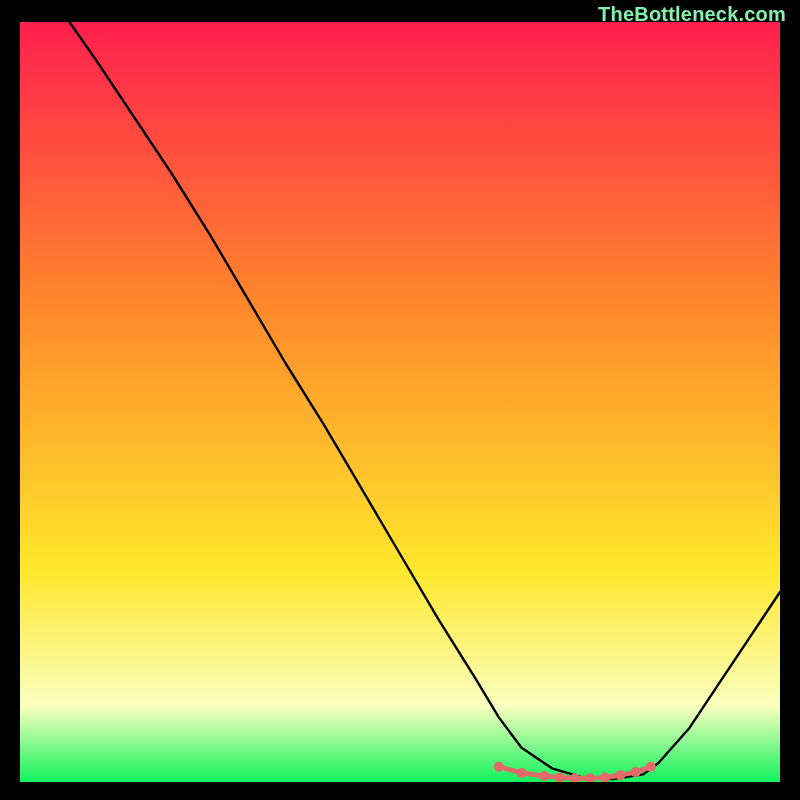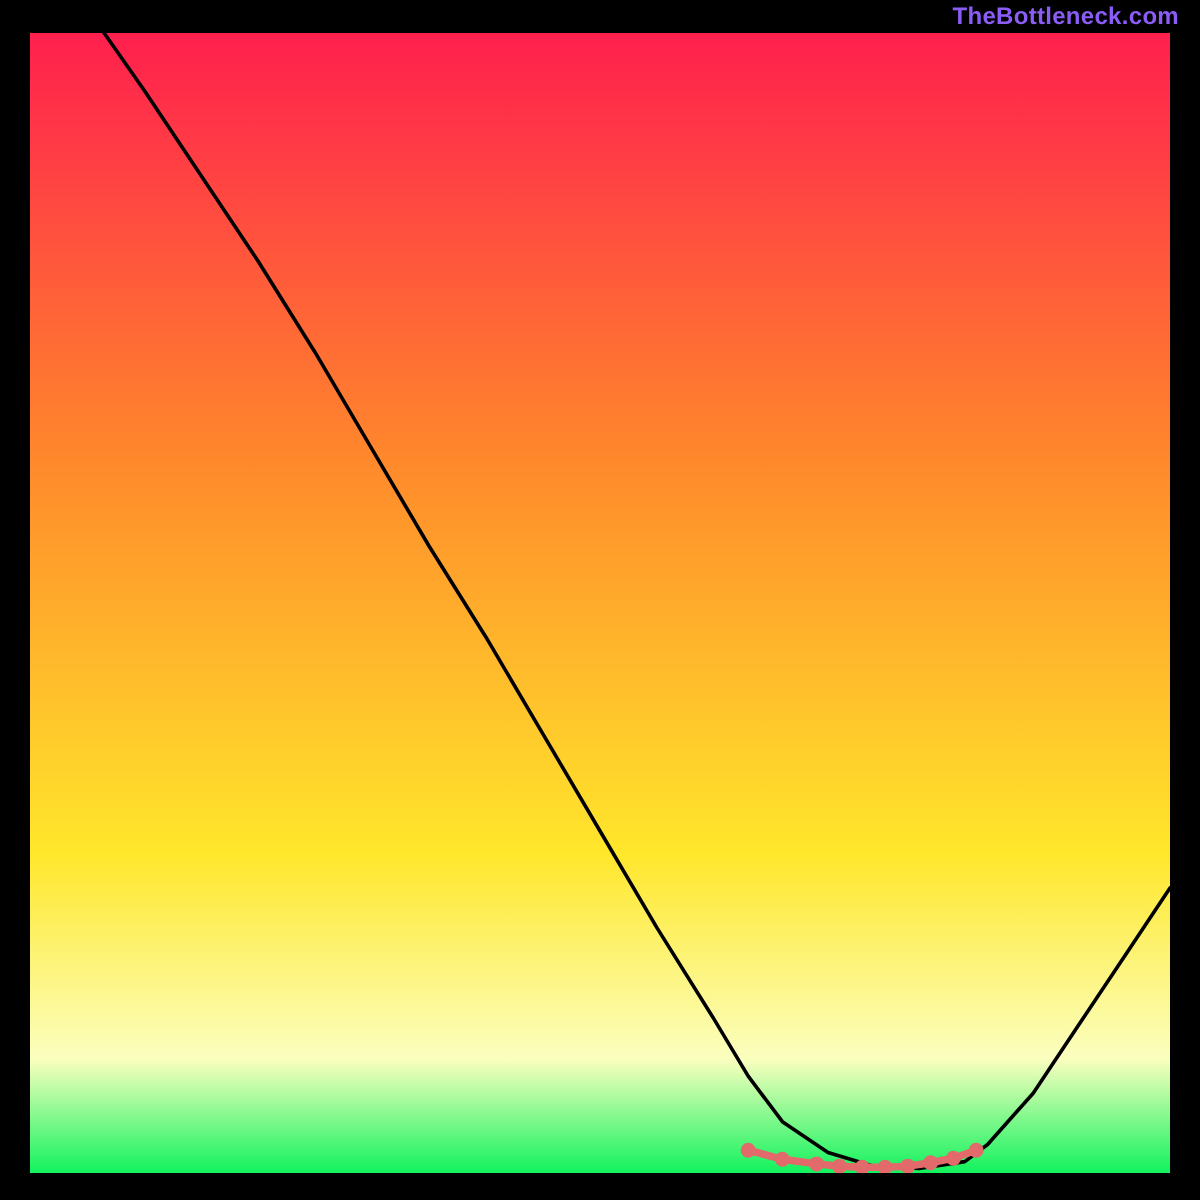--- a/index.html
+++ b/index.html
@@ -23,23 +23,23 @@
     position: absolute;
     left: 0;
     top: 0;
     width: 760px;
     height: 760px;
   }
   .watermark {
     position: absolute;
     top: 3px;
     right: 14px;
-    font-size: 16px;
+    font-size: 20px;
     font-weight: 600;
-    color: #8b5cf6;
+    color: #86efac;
     letter-spacing: 0.2px;
   }
   svg {
     display: block;
   }
 </style>
 </head>
 <body>
 
 <div class="watermark">TheBottleneck.com</div>

